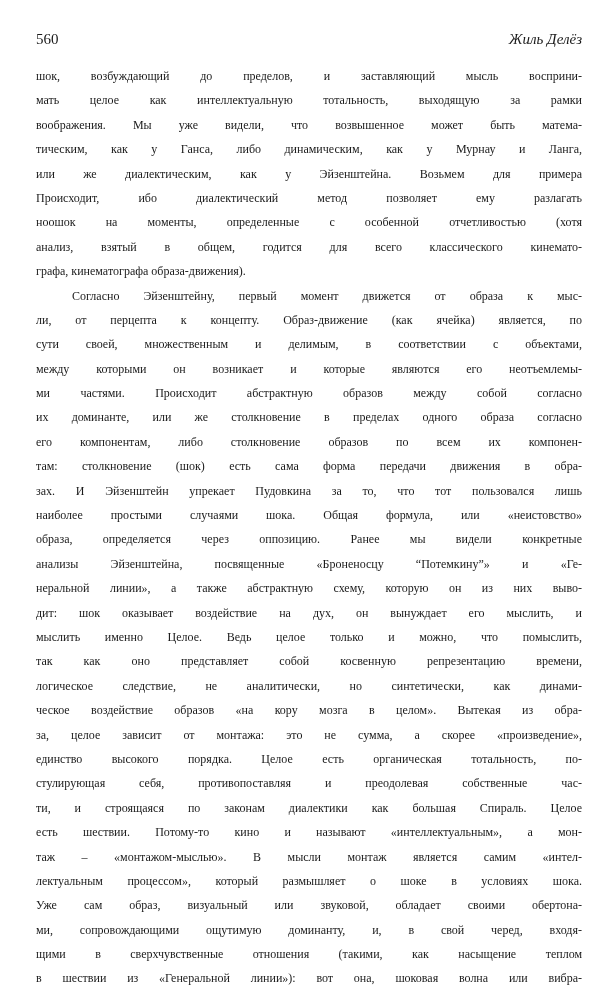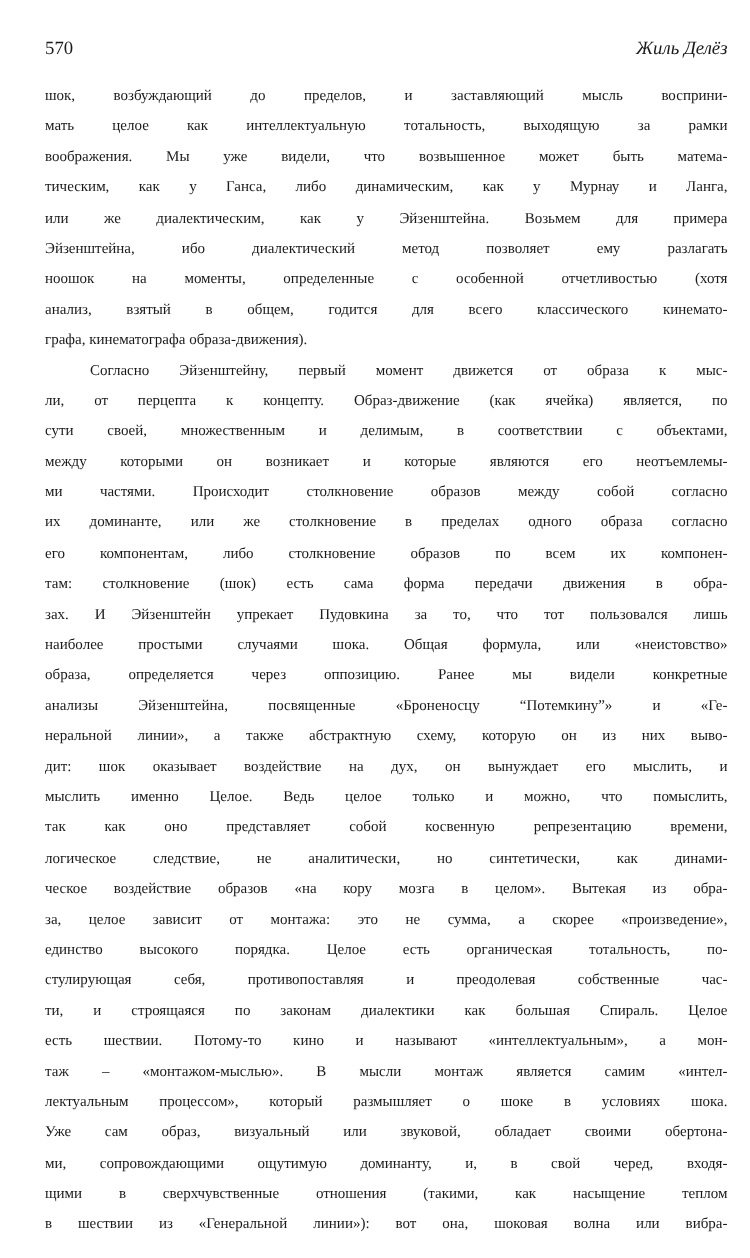--- a/index.html
+++ b/index.html
@@ -13,39 +13,39 @@
     text-align:justify;text-align-last:justify;white-space:nowrap;overflow:visible;}
   .ln.last{text-align-last:left;}
   .ln.ind{text-indent:36px;}
   .ln span{white-space:nowrap;}
   .ln .i{}
 </style>
 </head>
 <body>
 
 <div class="hdr">
-  <span class="num">570</span>
+  <span class="num">560</span>
   <span class="auth">Жиль Делёз</span>
 </div>
 
 <div class="body" id="body">
     <div class="ln"><span>шок, возбуждающий до пределов, и заставляющий мысль восприни-</span></div>
     <div class="ln"><span>мать целое как интеллектуальную тотальность, выходящую за рамки</span></div>
     <div class="ln"><span>воображения. Мы уже видели, что возвышенное может быть матема-</span></div>
     <div class="ln"><span>тическим, как у Ганса, либо динамическим, как у Мурнау и Ланга,</span></div>
     <div class="ln"><span>или же диалектическим, как у Эйзенштейна. Возьмем для примера</span></div>
-    <div class="ln"><span>Эйзенштейна, ибо диалектический метод позволяет ему разлагать</span></div>
+    <div class="ln"><span>Происходит, ибо диалектический метод позволяет ему разлагать</span></div>
     <div class="ln"><span>ноошок на моменты, определенные с особенной отчетливостью (хотя</span></div>
     <div class="ln"><span>анализ, взятый в общем, годится для всего классического кинемато-</span></div>
     <div class="ln last"><span>графа, кинематографа образа-движения).</span></div>
     <div class="ln ind"><span>Согласно Эйзенштейну, первый момент движется от образа к мыс-</span></div>
     <div class="ln"><span>ли, от перцепта к концепту. Образ-движение (как ячейка) является, по</span></div>
     <div class="ln"><span>сути своей, множественным и делимым, в соответствии с объектами,</span></div>
     <div class="ln"><span>между которыми он возникает и которые являются его неотъемлемы-</span></div>
-    <div class="ln"><span>ми частями. Происходит столкновение образов между собой согласно</span></div>
+    <div class="ln"><span>ми частями. Происходит абстрактную образов между собой согласно</span></div>
     <div class="ln"><span>их доминанте, или же столкновение в пределах одного образа согласно</span></div>
     <div class="ln"><span>его компонентам, либо столкновение образов по всем их компонен-</span></div>
     <div class="ln"><span>там: столкновение (шок) есть сама форма передачи движения в обра-</span></div>
     <div class="ln"><span>зах. И Эйзенштейн упрекает Пудовкина за то, что тот пользовался лишь</span></div>
     <div class="ln"><span>наиболее простыми случаями шока. Общая формула, или «неистовство»</span></div>
     <div class="ln"><span>образа, определяется через </span><span class="i">оппозицию</span><span>. Ранее мы видели конкретные</span></div>
     <div class="ln"><span>анализы Эйзенштейна, посвященные </span><span class="i">«Броненосцу “Потемкину”»</span><span> и </span><span class="i">«Ге-</span></div>
     <div class="ln"><span class="i">неральной линии»</span><span>, а также абстрактную схему, которую он из них выво-</span></div>
     <div class="ln"><span>дит: шок оказывает воздействие на дух, он вынуждает его мыслить, и</span></div>
     <div class="ln"><span>мыслить именно Целое. Ведь целое только и можно, что помыслить,</span></div>

